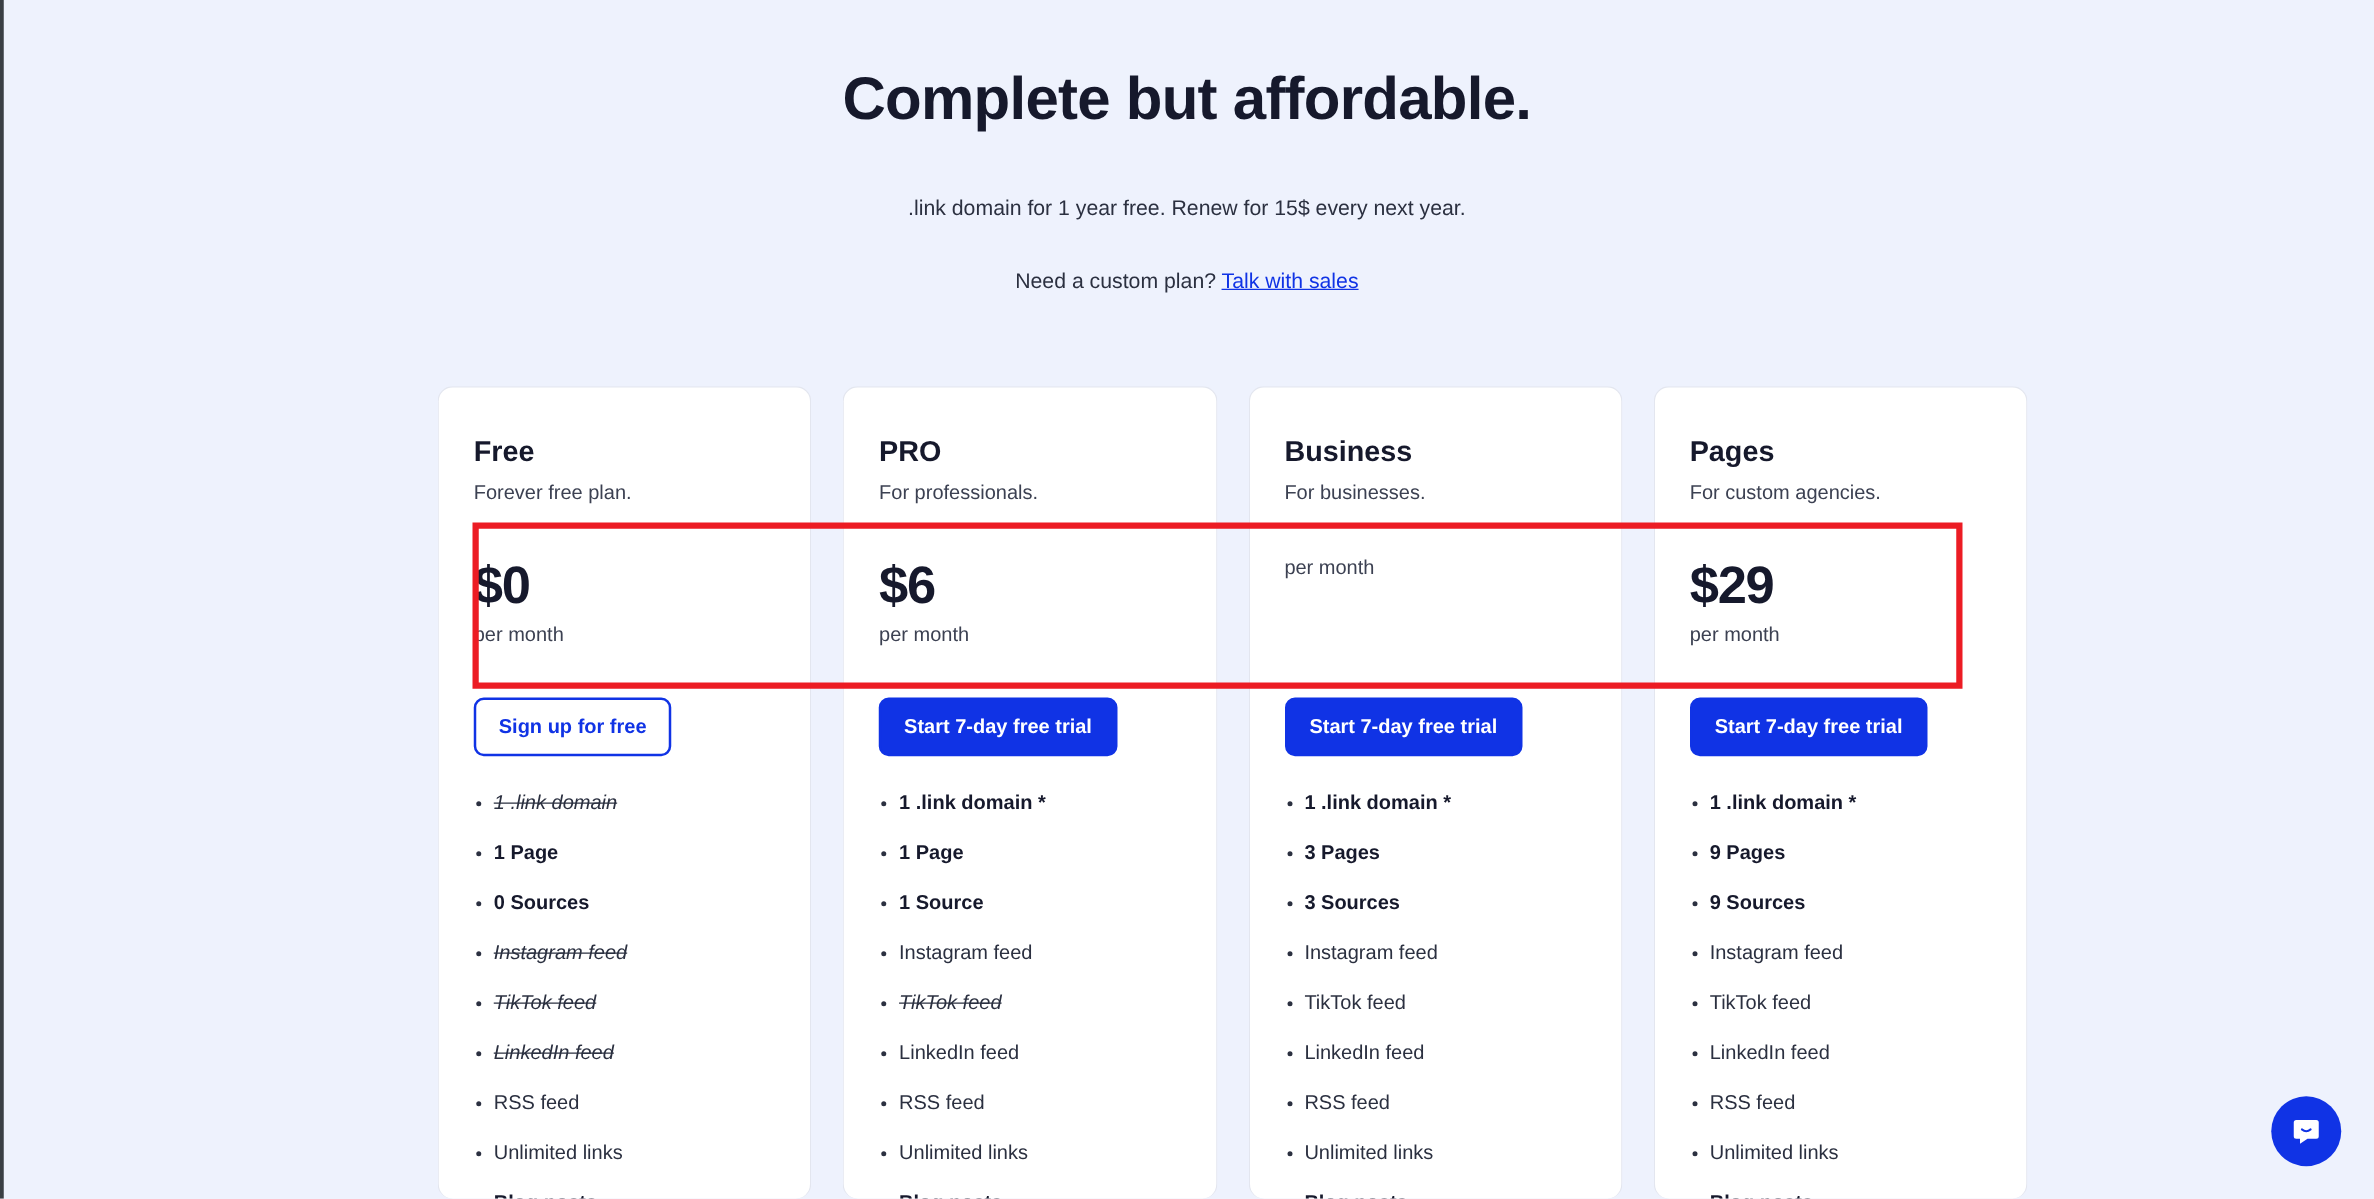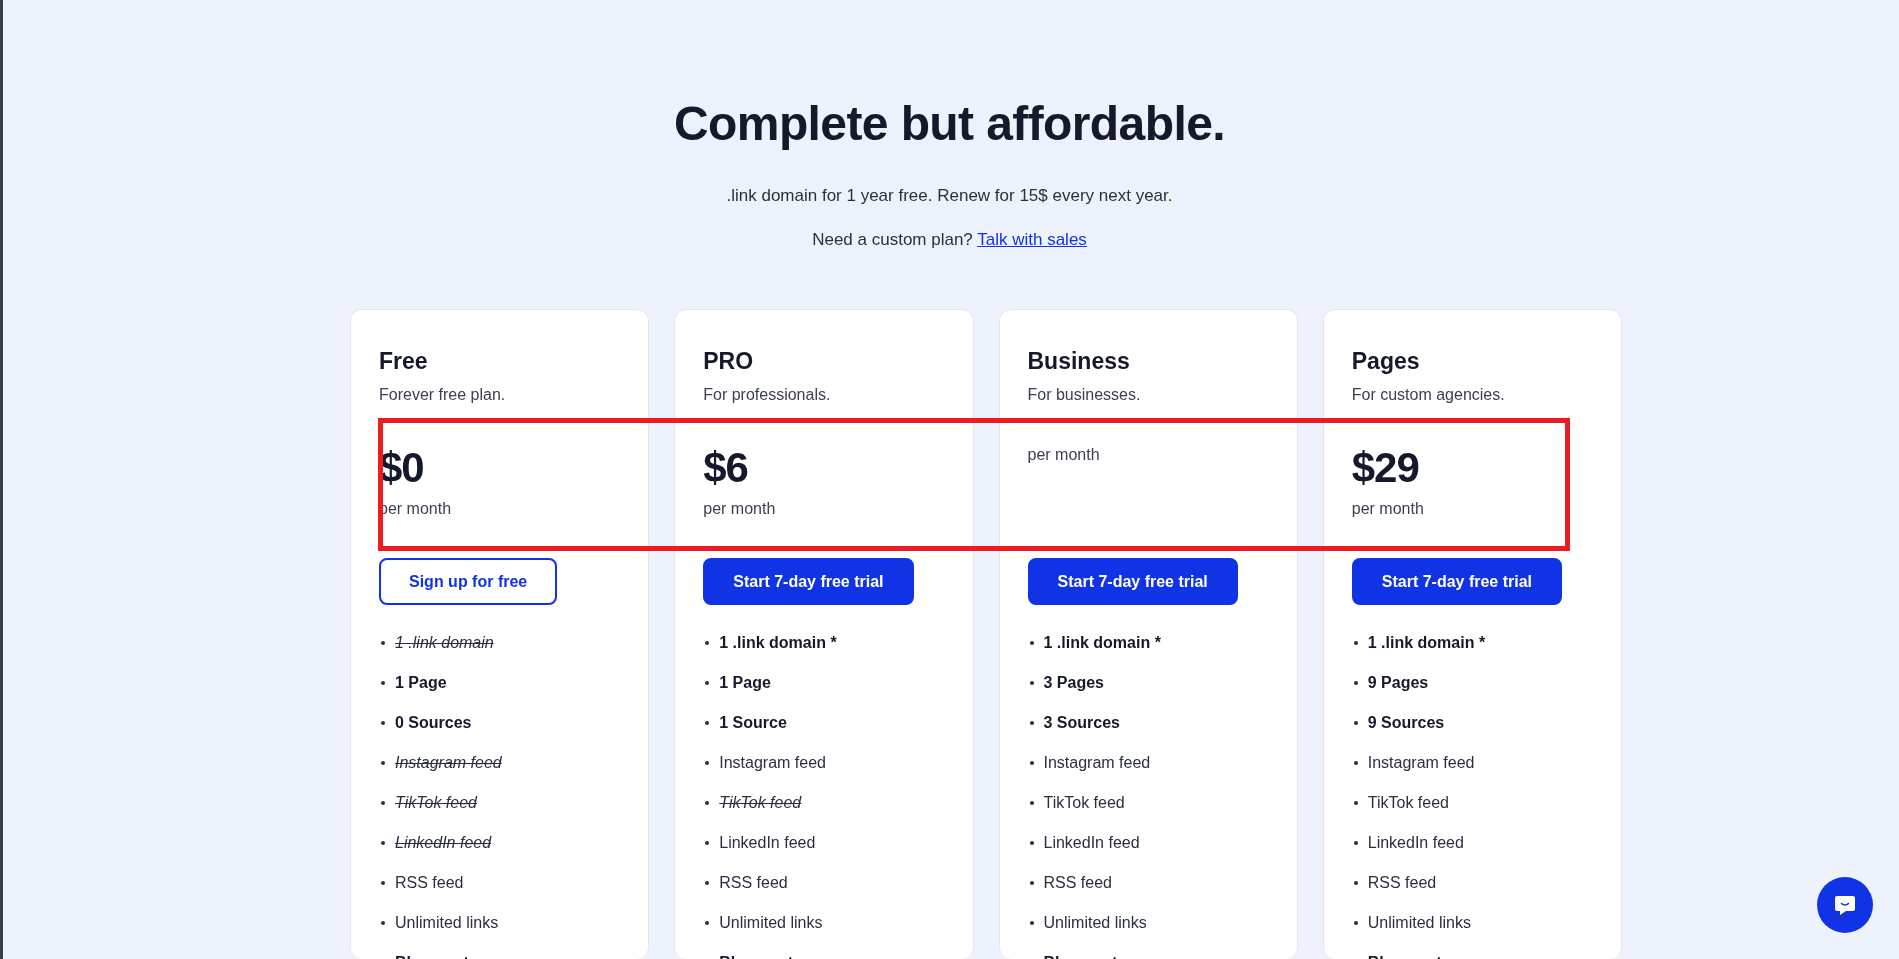--- a/index.html
+++ b/index.html
@@ -27,38 +27,38 @@
   }
 
   .page {
     position: relative;
     width: 1899px;
     height: 959px;
   }
 
   
   .header {
-    padding-top: 96px;
+    padding-top: 52px;
     text-align: center;
   }
   .headline {
     font-size: 48px;
     font-weight: bold;
     letter-spacing: -0.6px;
     color: #16192c;
     line-height: 1.18;
   }
   .subhead {
-    margin-top: 30px;
+    margin-top: 45px;
     font-size: 17px;
     color: #2b3040;
     line-height: 1.5;
   }
   .custom-plan {
-    margin-top: 22px;
+    margin-top: 36px;
     font-size: 17px;
     color: #2b3040;
   }
   .custom-plan a,
   .sales-link {
     color: #1033e5;
     text-decoration: underline;
     cursor: pointer;
   }
 
@@ -114,21 +114,21 @@
     font-size: 16px;
     color: #3c4152;
   }
 
   .cta {
     margin-top: 26px;
     display: inline-block;
     font-size: 16px;
     font-weight: bold;
     border-radius: 8px;
-    padding: 13px 28px;
+    padding: 13px 18px;
     cursor: pointer;
     text-align: center;
     border: 2px solid #1033e5;
     line-height: 1.1;
   }
   .cta.outline {
     background: #ffffff;
     color: #1033e5;
   }
   .cta.solid {

